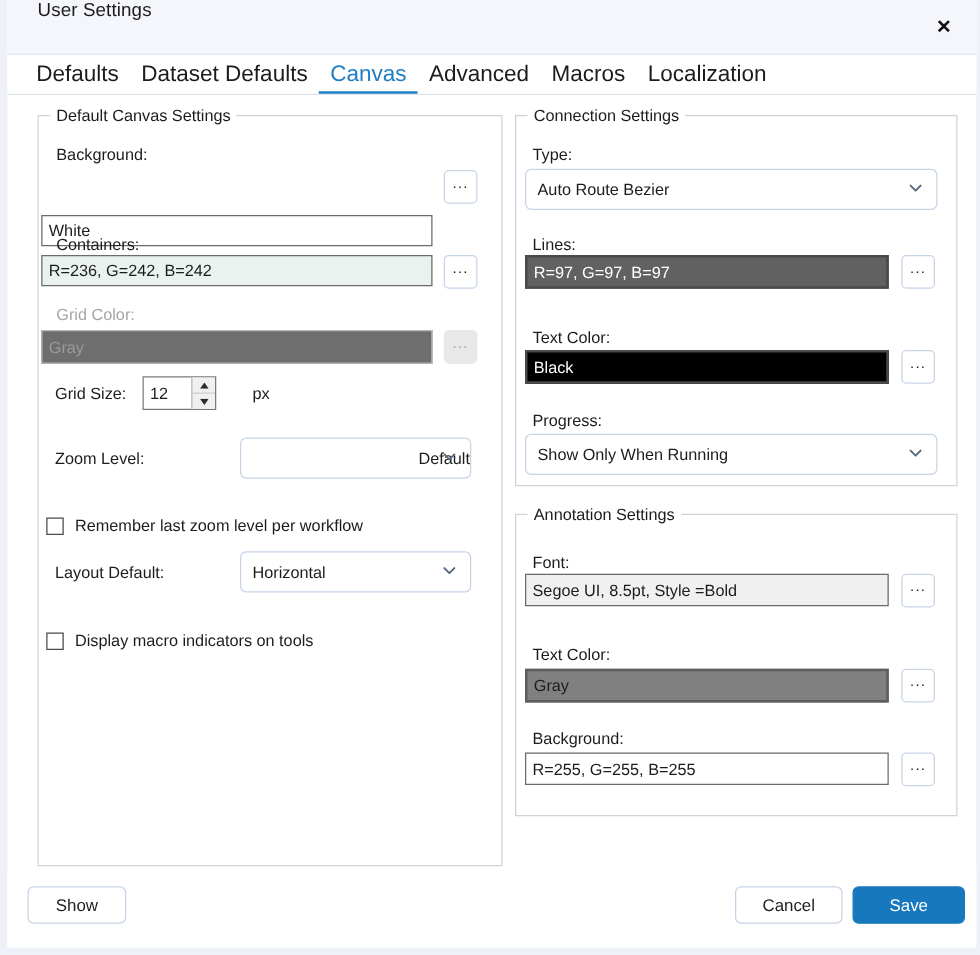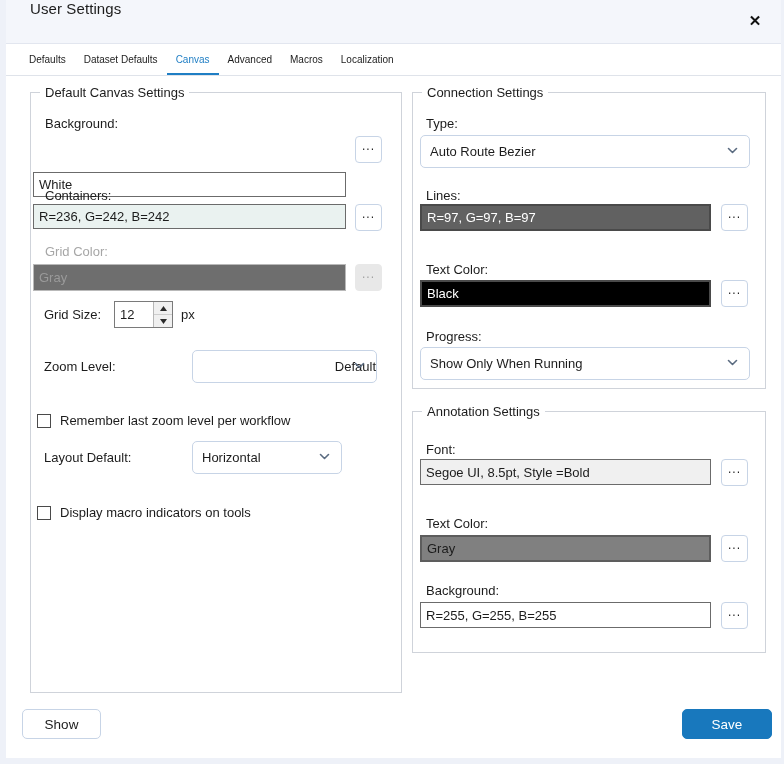--- a/index.html
+++ b/index.html
@@ -69,21 +69,21 @@
     width: 100%;
     height: 32px;
     background: #ffffff;
     border-bottom: 1px solid #dfe3ea;
     box-sizing: border-box;
     display: flex;
     align-items: flex-end;
     padding-left: 14px;
   }
   .tab {
-    font-size: 10px;
+    font-size: 18px;
     color: #1c1c1c;
     padding: 0 9px 6px 9px;
     cursor: pointer;
     white-space: nowrap;
     border-bottom: 2px solid transparent;
     line-height: 15px;
   }
   .tab.active {
     color: #1f7ec4;
     border-bottom-color: #1f7ec4;
@@ -329,39 +329,39 @@
             <path d="M3.5 0 L7 5 L0 5 Z" fill="#2b2b2b"></path>
           </svg>
       </div>
       <div class="spin-arrow down">
         <svg width="7" height="5" viewBox="0 0 7 5">
             <path d="M3.5 5 L0 0 L7 0 Z" fill="#2b2b2b"></path>
           </svg>
       </div>
     </div>
   </div>
-  <div class="fld-label" style="left:175px; top:307px;">px</div>
+  <div class="fld-label" style="left:196px; top:307px;">px</div>
 
   <div class="fld-label" style="left:38px; top:359px;">Zoom Level:</div>
   <div class="combobox" style="left:186px; top:350px; width:185px;justify-content:flex-end;">
     <span>Default</span>
     <span class="chev">
       <svg width="11" height="11" viewBox="0 0 11 11">
           <path d="M1.5 3.5 L5.5 7.5 L9.5 3.5" stroke="#5a6b80" stroke-width="1.6" fill="none" stroke-linecap="round" stroke-linejoin="round"></path>
         </svg>
     </span>
   </div>
 
   <div class="checkrow" style="left:31px; top:413px;">
     <span class="checkbox-box"></span>
     <span class="lbl">Remember last zoom level per workflow</span>
   </div>
 
   <div class="fld-label" style="left:38px; top:450px;text-align:center;">Layout Default:</div>
-  <div class="combobox" style="left:186px; top:441px; width:150px;">
+  <div class="combobox" style="left:186px; top:441px; width:185px;">
     <span>Horizontal</span>
     <span class="chev">
       <svg width="11" height="11" viewBox="0 0 11 11">
           <path d="M1.5 3.5 L5.5 7.5 L9.5 3.5" stroke="#5a6b80" stroke-width="1.6" fill="none" stroke-linecap="round" stroke-linejoin="round"></path>
         </svg>
     </span>
   </div>
 
   <div class="checkrow" style="left:31px; top:505px;">
     <span class="checkbox-box"></span>
@@ -421,16 +421,17 @@
     </div>
 
   <div class="fld-label" style="left:420px; top:583px;">Background:</div>
   <div class="textbox" style="left:414px; top:602px; width:291px; height:26px;">R=255, G=255, B=255</div>
   <div class="ellipsis-btn" style="left:715px; top:602px;">
       <span>...</span>
     </div>
 
   <div id="bottombar">
     <div class="btn" id="btn-help">Show</div>
+    <div class="btn" id="btn-cancel">Cancel</div>
     <div class="btn" id="btn-save">Save</div>
   </div>
 
 </div>
 
 </body></html>

